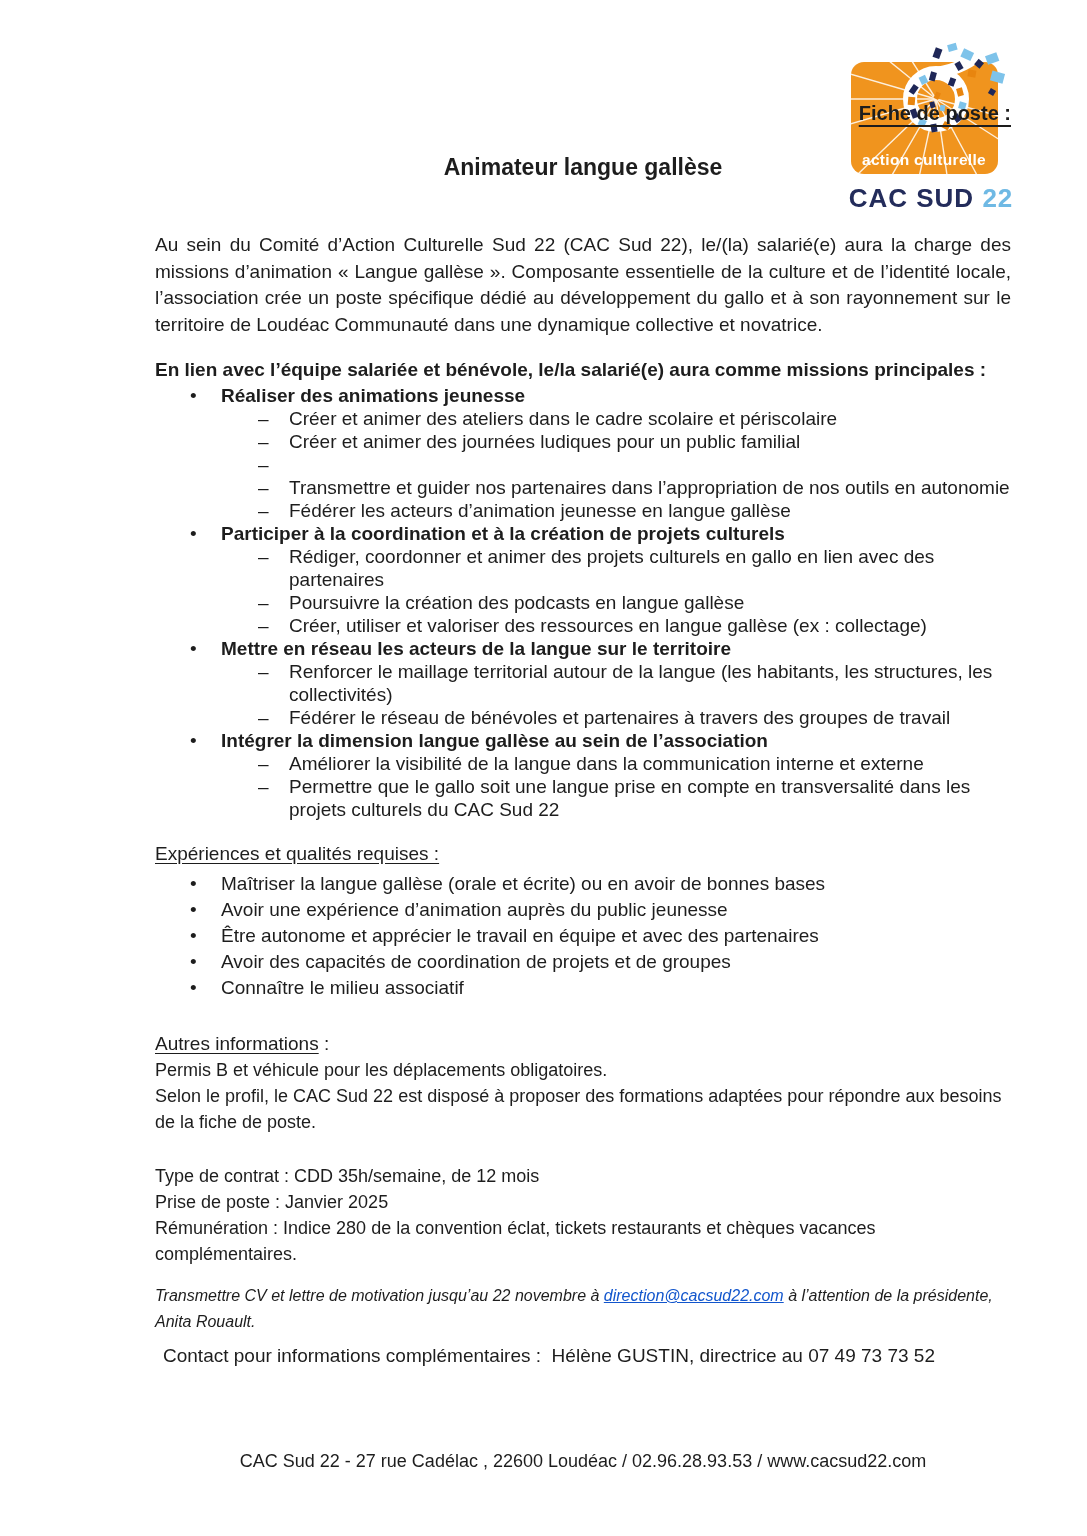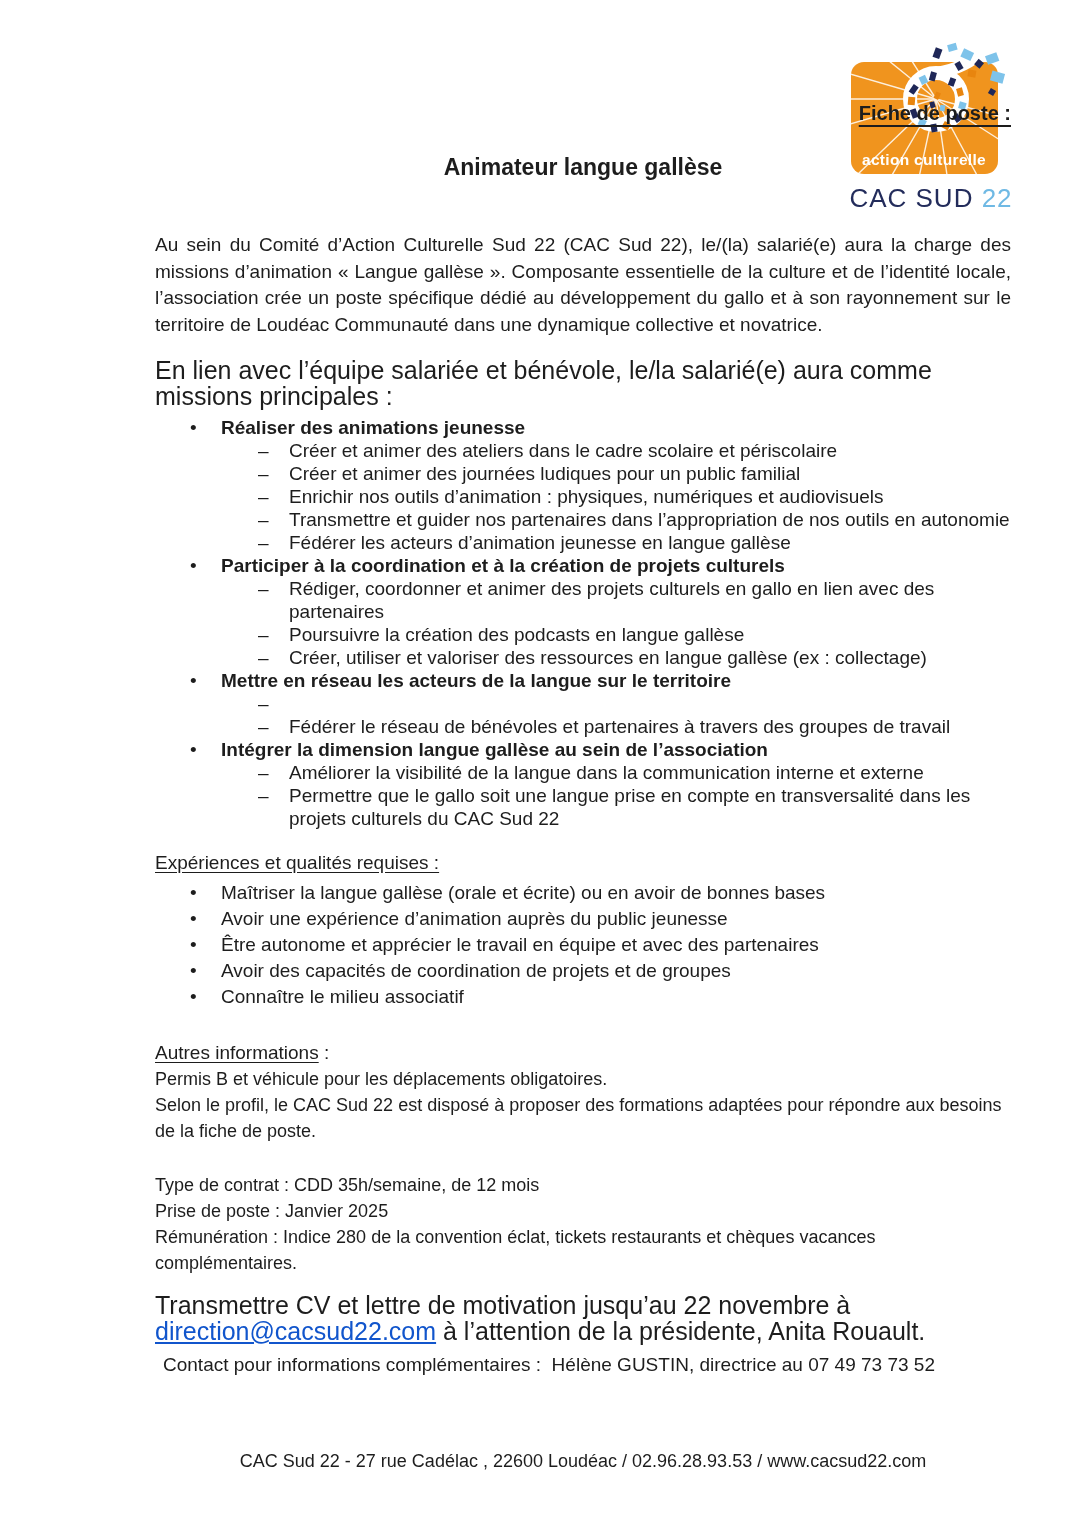--- a/index.html
+++ b/index.html
@@ -37,23 +37,24 @@
     font-weight: 700;
     text-align: center;
   }
   .intro {
     margin: 50px 0 0 0;
     font-size: 19px;
     line-height: 26.5px;
     text-align: justify;
   }
   .missions-intro {
-    margin: 19px 0 7px 0;
-    font-size: 25px;
+    margin: 19px 0 1px 0;
+    font-size: 19px;
     line-height: 26px;
+    font-weight: bold;
   }
   .mrow { display: flex; font-size: 19px; line-height: 23px; }
   .mrow .marker { flex: 0 0 31px; }
   .mrow.l1 { padding-left: 35px; }
   .mrow.l1 .mtitle { font-weight: 700; flex: 1; }
   .mrow.l2 { padding-left: 103px; }
   .mrow.l2 .mitem { flex: 1; }
   .sec-heading {
     margin: 20px 0 0 0;
     font-size: 19px;
@@ -61,21 +62,21 @@
   }
   .sec-heading .u { text-decoration: underline; text-underline-offset: 3px; }
   .quals { margin-top: 4px; }
   .qrow { display: flex; font-size: 19px; line-height: 26px; padding-left: 35px; }
   .qrow .marker { flex: 0 0 31px; }
   .qrow .qitem { flex: 1; }
   .other-block { margin-top: 30px; }
   .plain-line { margin: 0; font-size: 18px; line-height: 26px; }
   .contract-block { margin-top: 28px; }
   .apply-block { margin-top: 16px; }
-  .apply-par { margin: 0; font-size: 25px; line-height: 26px; }
+  .apply-par { margin: 0; font-size: 16px; line-height: 26px; font-style: italic; }
   .contact-line { margin: 8px; font-size: 19px; line-height: 26px; white-space: pre-wrap; }
   a.email-link, .email-link {
     color: #1155CC;
     text-decoration: underline;
     cursor: pointer;
   }
   .doc-footer {
     position: absolute;
     top: 1448px;
     left: 0;
@@ -87,21 +88,21 @@
   .logo-block {
     position: absolute;
     left: 848px;
     top: 42px;
     width: 166px;
     text-align: center;
   }
   .logo-name {
     margin-top: 2px;
     font-size: 26px;
-    font-weight: 400;
+    font-weight: 700;
     letter-spacing: 1px;
     color: #232C5B;
     white-space: nowrap;
   }
   .logo-name .n22 { color: #6FB9E4; }
 </style>
 </head>
 <body>
 
 <div class="page">
@@ -186,21 +187,20 @@
                 <span class="mitem">Créer et animer des ateliers dans le cadre scolaire et périscolaire</span>
               </div>
 
               <div class="mrow l2">
                 <span class="marker">–</span>
                 <span class="mitem">Créer et animer des journées ludiques pour un public familial</span>
               </div>
 
               <div class="mrow l2">
                 <span class="marker">–</span>
-                <span class="mitem">Enrichir nos outils d’animation : physiques, numériques et audiovisuels</span>
               </div>
 
               <div class="mrow l2">
                 <span class="marker">–</span>
                 <span class="mitem">Transmettre et guider nos partenaires dans l’appropriation de nos outils en autonomie</span>
               </div>
 
               <div class="mrow l2">
                 <span class="marker">–</span>
                 <span class="mitem">Fédérer les acteurs d’animation jeunesse en langue gallèse</span>
@@ -234,20 +234,21 @@
 
         <div class="mgroup">
           <div class="mrow l1">
             <span class="marker">•</span>
             <span class="mtitle">Mettre en réseau les acteurs de la langue sur le territoire</span>
           </div>
           <div>
 
               <div class="mrow l2">
                 <span class="marker">–</span>
+                <span class="mitem">Renforcer le maillage territorial autour de la langue (les habitants, les structures, les collectivités)</span>
               </div>
 
               <div class="mrow l2">
                 <span class="marker">–</span>
                 <span class="mitem">Fédérer le réseau de bénévoles et partenaires à travers des groupes de travail</span>
               </div>
             </div>
         </div>
 
         <div class="mgroup">

